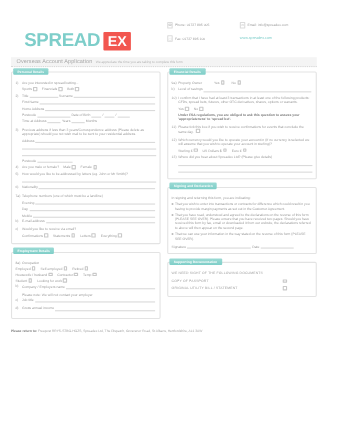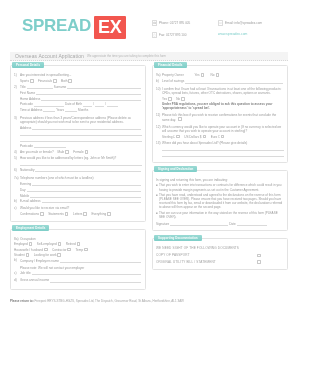--- a/index.html
+++ b/index.html
@@ -9,30 +9,30 @@
     font-family: "Liberation Sans", sans-serif;
     font-size: 3.1px;
     color: #8b8b8b;
     overflow: hidden;
     position: relative;
   }
   .page { width: 298px; height: 386px; position: relative; padding: 0; }
 
   
   .header { height: 52px; position: relative; }
-  .logo { position: absolute; left: 22px; top: 16px; display: flex; align-items: flex-start; }
+  .logo { position: absolute; left: 22px; top: 27px; display: flex; align-items: center; }
   .logo-spread {
     font-size: 17px; font-weight: bold; letter-spacing: -0.3px;
     color: #7ececa; font-family: "Liberation Sans", sans-serif;
   }
   .logo-ex-box {
     background: #f2564f; margin-left: 3px; padding: 1px 4px 1px 4px;
     border-radius: 1px; display: inline-block;
   }
-  .logo-ex { font-size: 18px; font-weight: bold; color: #ffffff; letter-spacing: -0.2px; }
+  .logo-ex { font-size: 13px; font-weight: bold; color: #ffffff; letter-spacing: -0.2px; }
 
   .contact { position: absolute; left: 152px; top: 20px; width: 142px; }
   .contact-row { display: flex; align-items: flex-start; margin-bottom: 6px; }
   .contact-cell { display: flex; align-items: center; width: 66px; }
   .contact-cell.wide { width: 76px; }
   .cicon {
     width: 5px; height: 6px; border: 0.4px solid #dcdcdc; border-radius: 0.6px;
     margin-right: 2px; flex: none; display: flex; align-items: center; justify-content: center;
     font-size: 3px; color: #cfcfcf; line-height: 1;
   }

